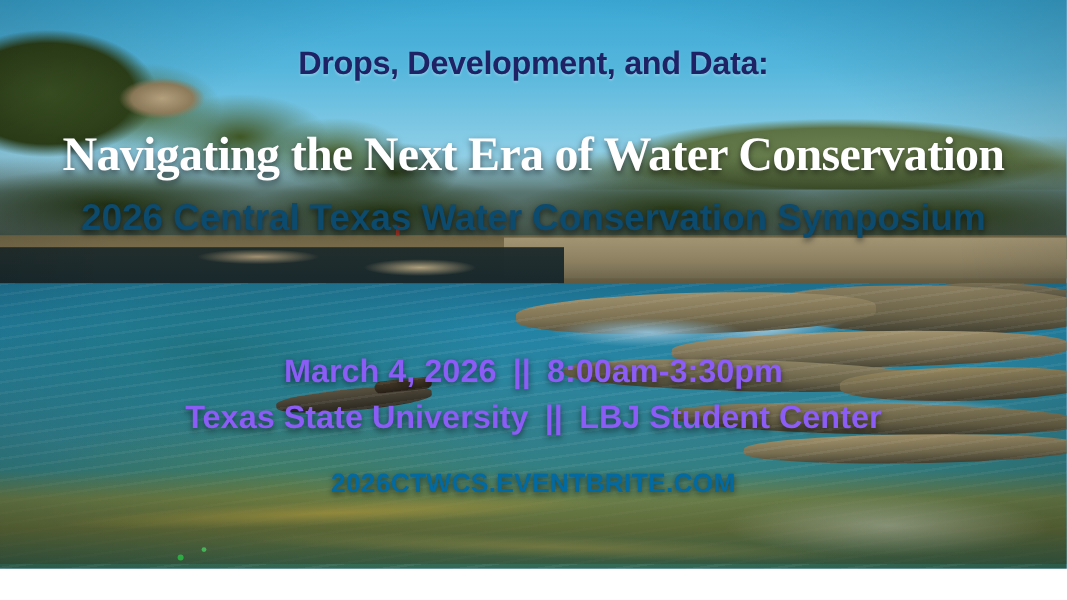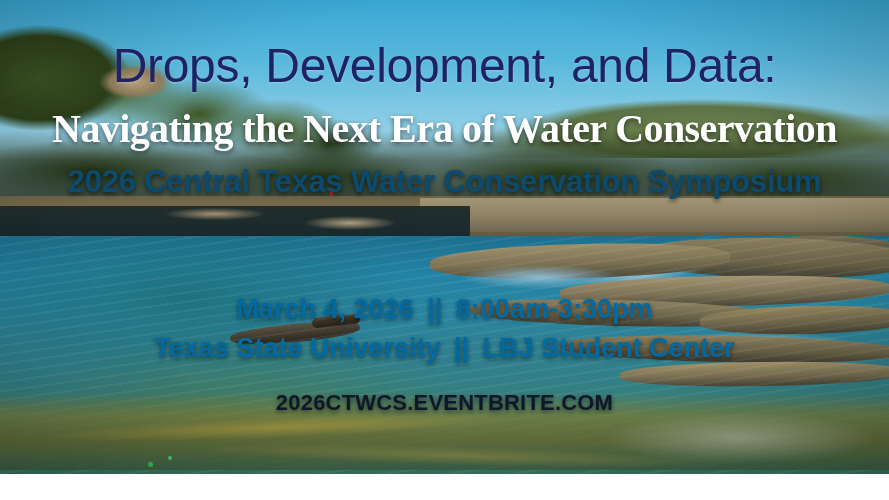--- a/index.html
+++ b/index.html
@@ -218,22 +218,22 @@
     left: 0; top: 0;
     width: 889px;
     height: 474px;
     text-align: center;
   }
 
   .title-line-1 {
     position: absolute;
     left: 0; right: 0;
     top: 38px;
-    font-size: 48px;
-    font-weight: normal;
+    font-size: 27px;
+    font-weight: bold;
     letter-spacing: -0.3px;
     color: #1f2366;
     text-shadow: 0 1px 2px rgba(255,255,255,.25);
     white-space: nowrap;
   }
 
   .title-line-2 {
     position: absolute;
     left: 0; right: 0;
     top: 105px;
@@ -256,35 +256,35 @@
     color: #0c4a6e;
     text-shadow: 0 2px 5px rgba(0,0,0,.6);
     white-space: nowrap;
   }
 
   .detail-line {
     position: absolute;
     left: 0; right: 0;
     font-size: 27px;
     font-weight: bold;
-    color: #0369a1;
+    color: #8b5cf6;
     text-shadow: 0 2px 5px rgba(0,0,0,.55);
     white-space: nowrap;
   }
   .detail-line.when { top: 294px; }
   .detail-line.where { top: 333px; }
 
   .url-line {
     position: absolute;
     left: 0; right: 0;
     top: 390px;
     font-size: 22px;
     font-weight: bold;
     letter-spacing: 0.2px;
-    color: #0f172a;
+    color: #0369a1;
     text-shadow: 0 2px 5px rgba(0,0,0,.55);
     white-space: nowrap;
   }
 
   .sep {
     display: inline-block;
     padding: 0 6px;
   }
 
   #bottom-strip {

